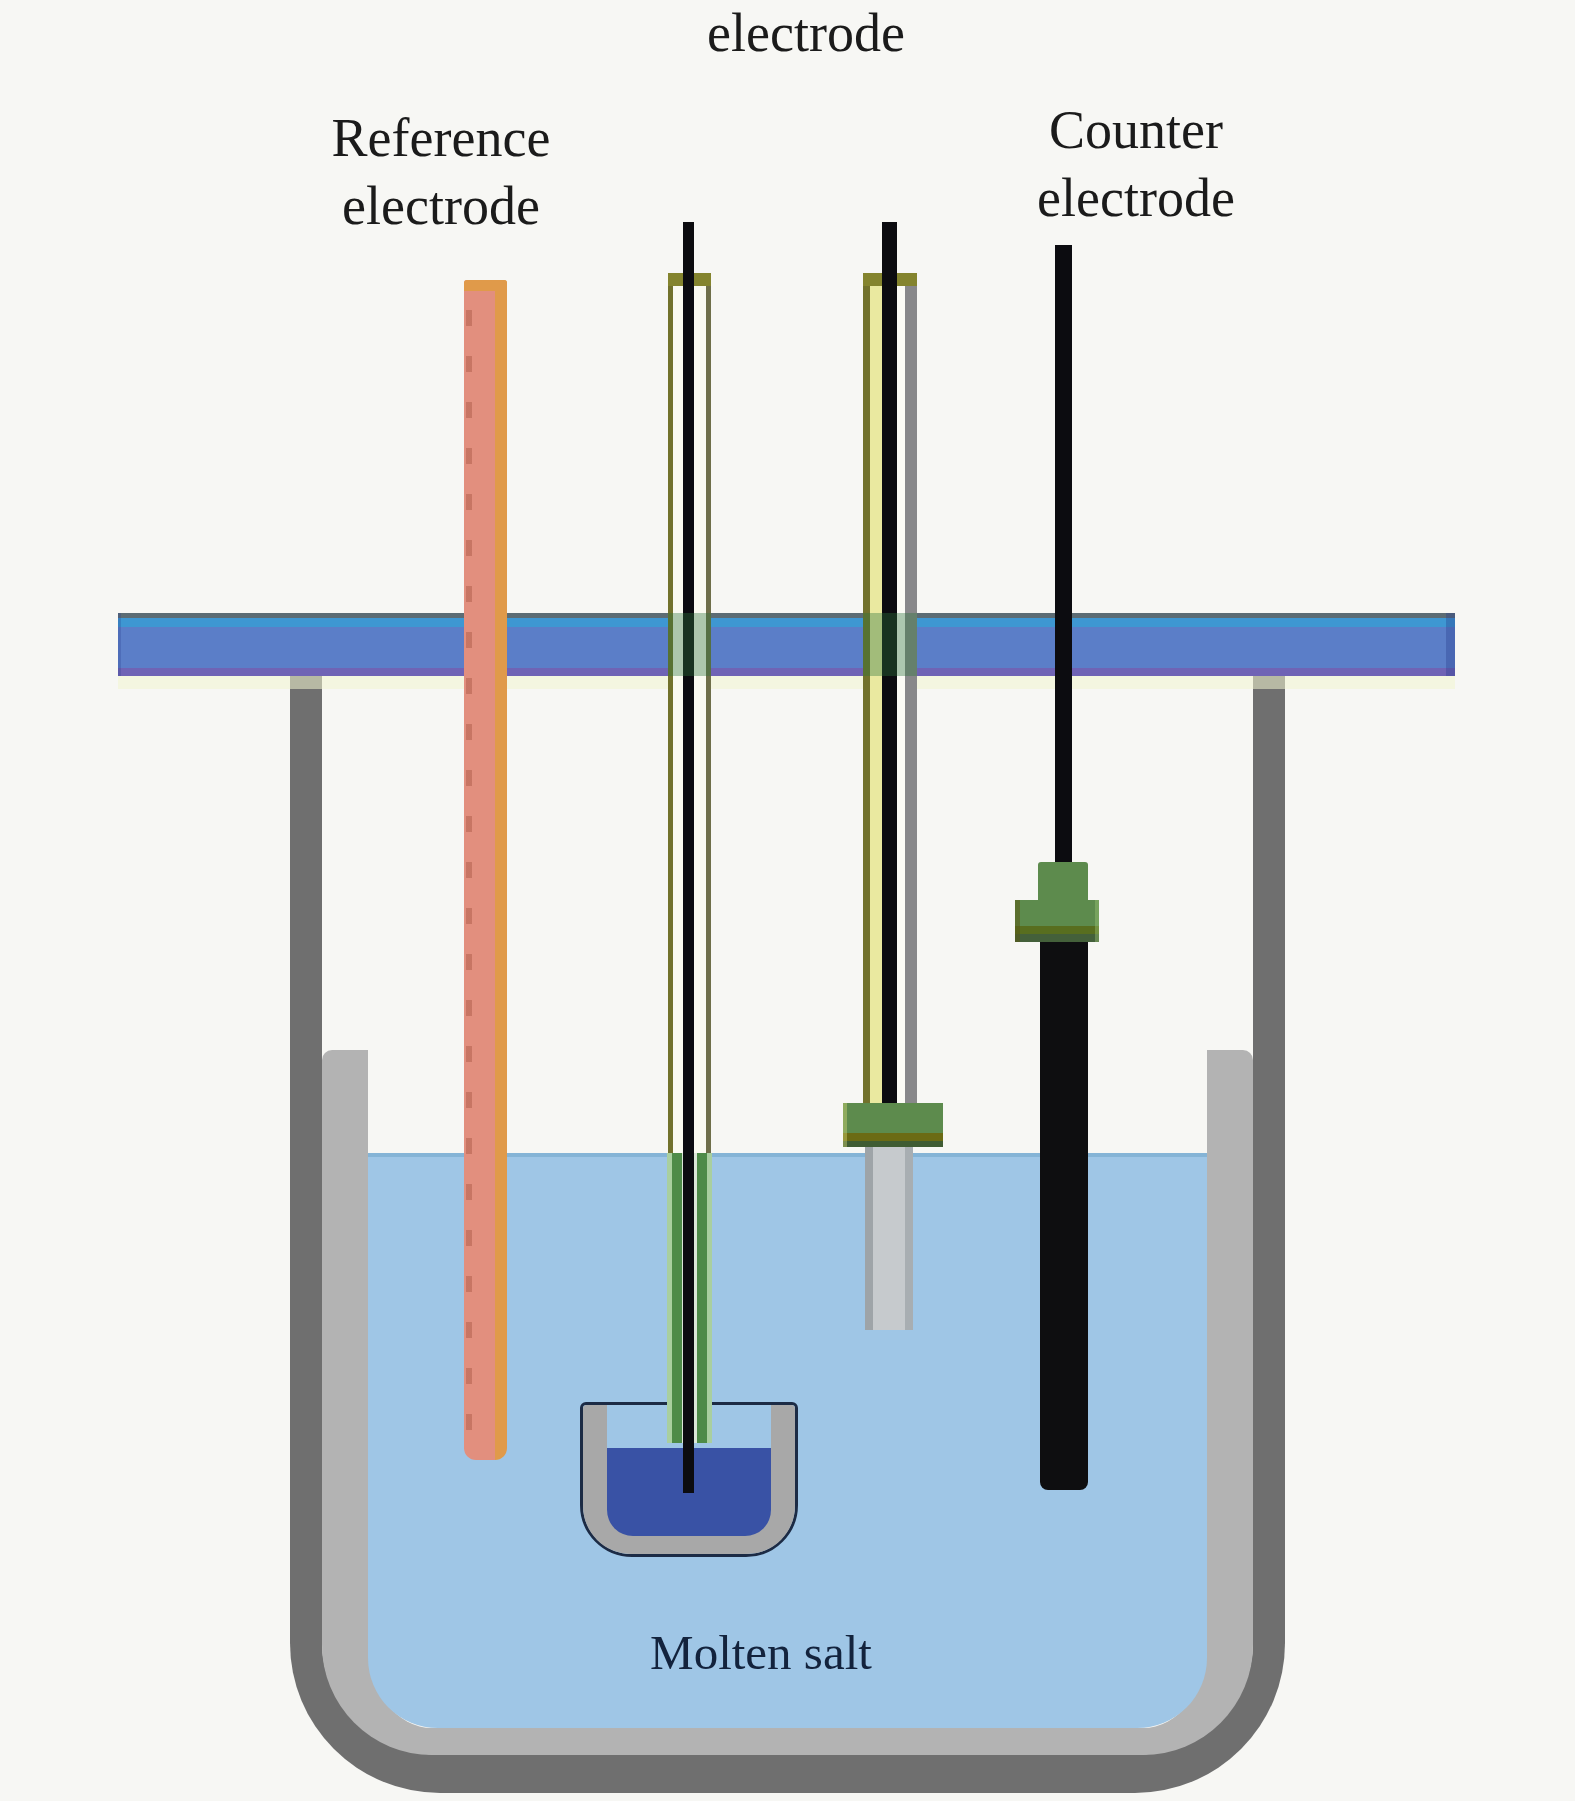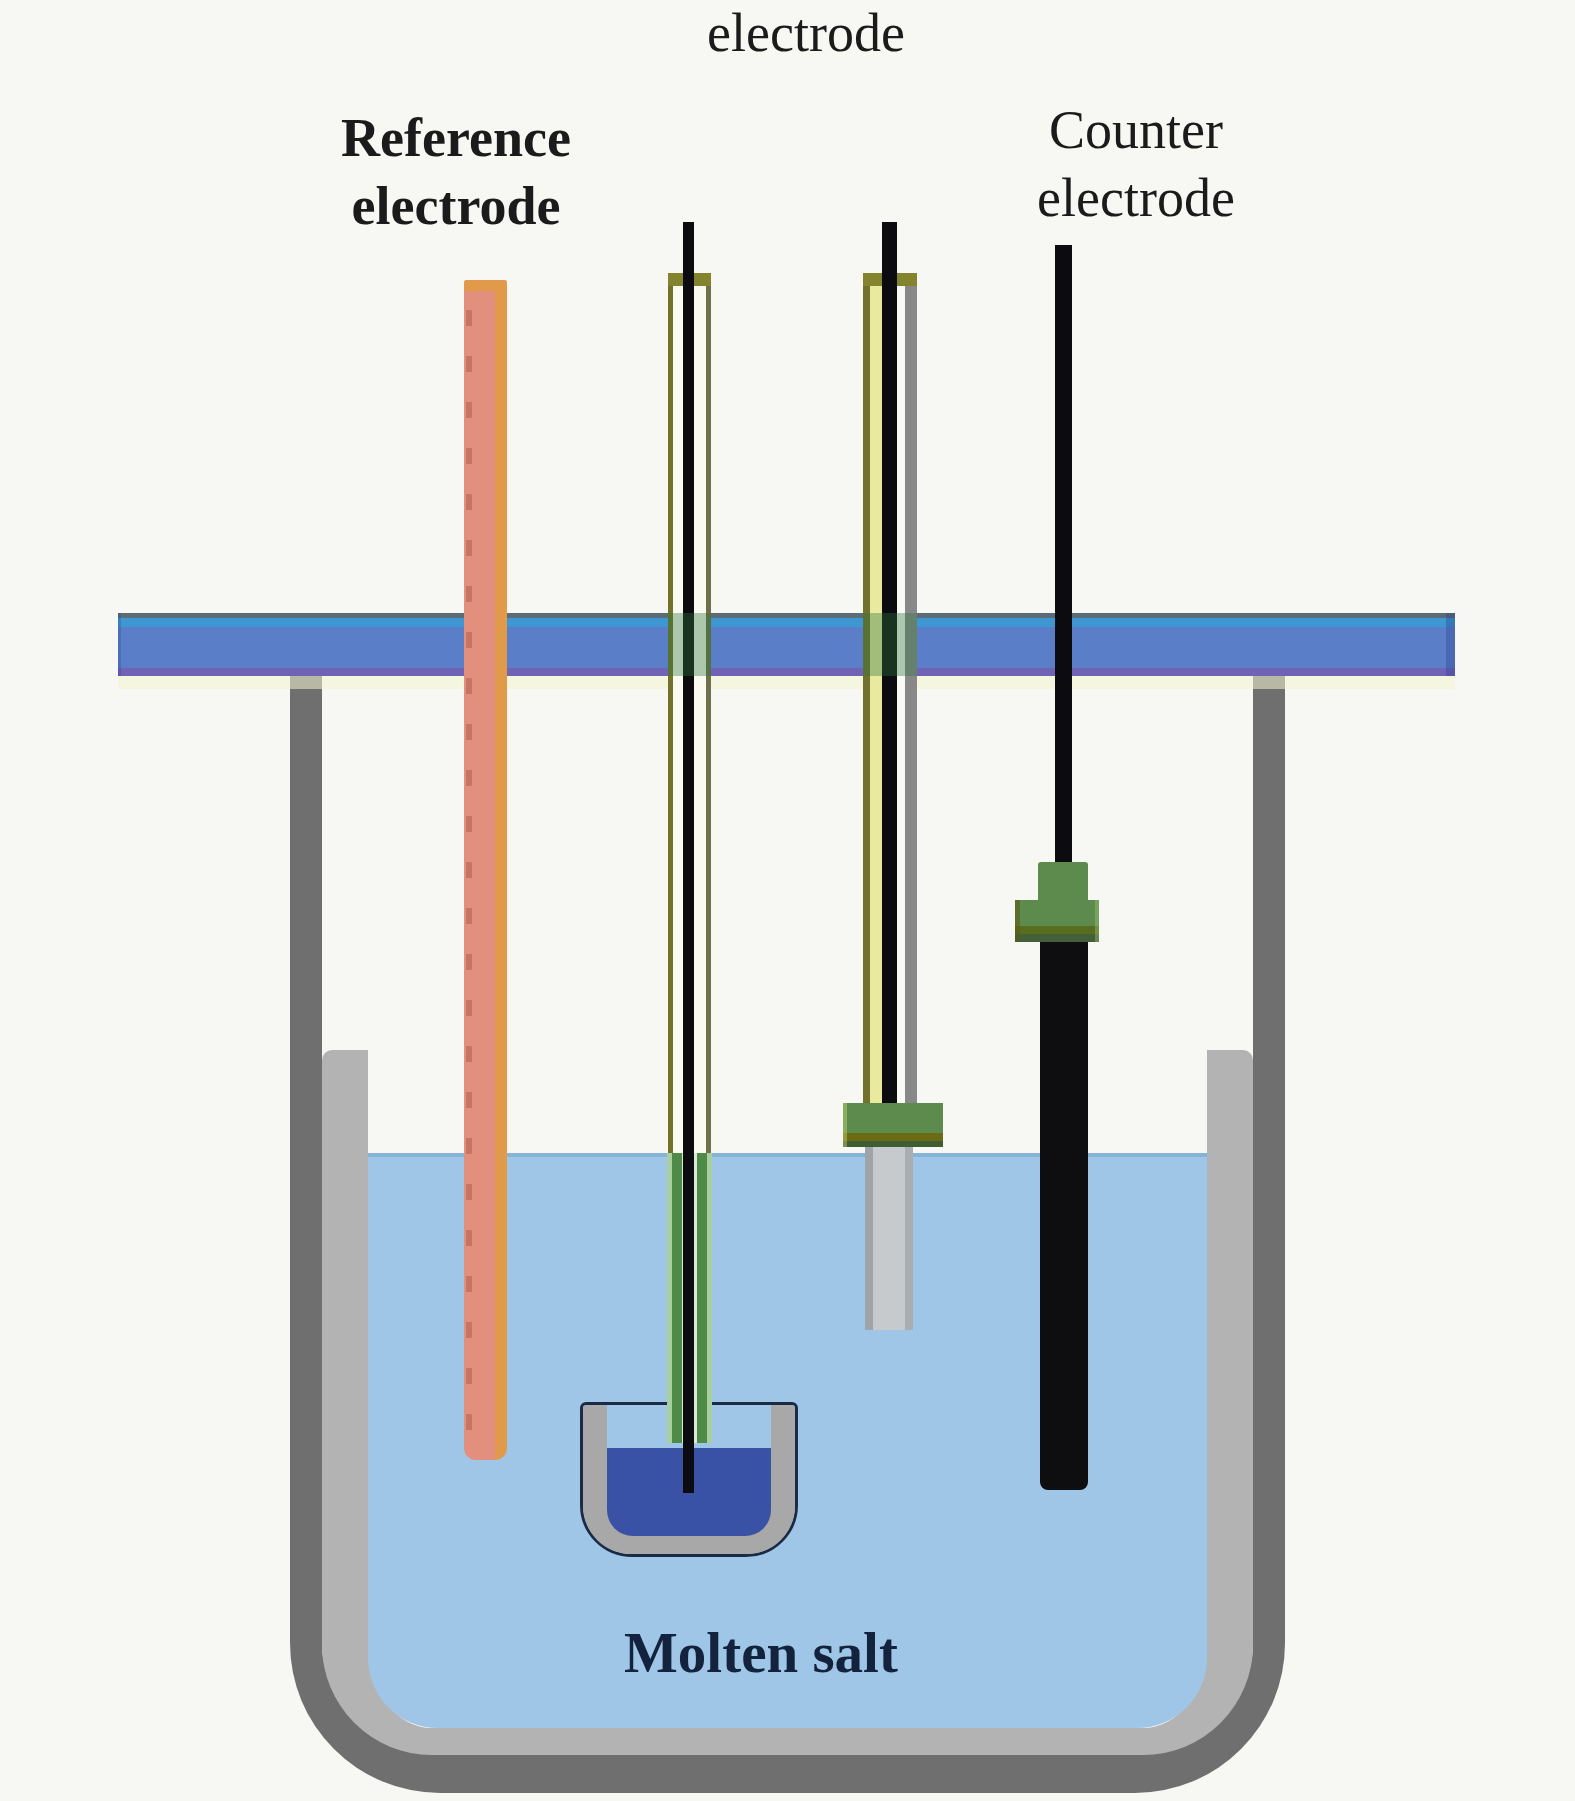--- a/index.html
+++ b/index.html
@@ -10,21 +10,21 @@
     width:1575px;height:1801px;
     background:var(--background,#f7f7f4);
     font-family:"Liberation Serif","DejaVu Serif",serif;
     overflow:hidden;
   }
   .abs{position:absolute;}
   .label{
     position:absolute;width:400px;text-align:center;
     font-size:54px;line-height:68px;color:var(--label-text,#1b1b1b);
   }
-  #label-reference{left:256px;top:104px;font-weight:bold;}
+  #label-reference{left:241px;top:104px;}
   #label-working{left:606px;top:0;line-height:66px;}
   #label-counter{left:936px;top:96px;}
 
   
   #crucible-outer{
     left:290px;top:676px;width:995px;height:1117px;box-sizing:border-box;
     border-left:32px solid var(--crucible-outer,#6f6f6f);
     border-right:32px solid var(--crucible-outer,#6f6f6f);
     border-bottom:38px solid var(--crucible-outer,#6f6f6f);
     border-radius:0 0 150px 150px;z-index:1;
@@ -37,21 +37,21 @@
     border-radius:10px 10px 110px 110px;z-index:2;
   }
   #molten-salt{
     left:368px;top:1153px;width:839px;height:575px;box-sizing:border-box;
     background:var(--salt-blue,#9fc6e6);
     border-top:4px solid var(--salt-surface,#85b4d6);
     border-radius:0 0 70px 70px;z-index:3;
   }
   #molten-salt-label{
     left:561px;top:1622px;width:400px;text-align:center;
-    font-size:57px;line-height:62px;color:var(--molten-salt-text,#13233d);z-index:4;font-weight:bold;
+    font-size:49px;line-height:62px;color:var(--molten-salt-text,#13233d);z-index:4;
   }
 
   
   #inner-beaker{
     left:580px;top:1402px;width:218px;height:155px;box-sizing:border-box;
     border:3px solid var(--beaker-outline,#1c2b45);
     border-radius:6px 6px 52px 52px;z-index:4;
   }
   #inner-beaker-wall{
     position:absolute;left:0;top:0;width:100%;height:100%;box-sizing:border-box;

